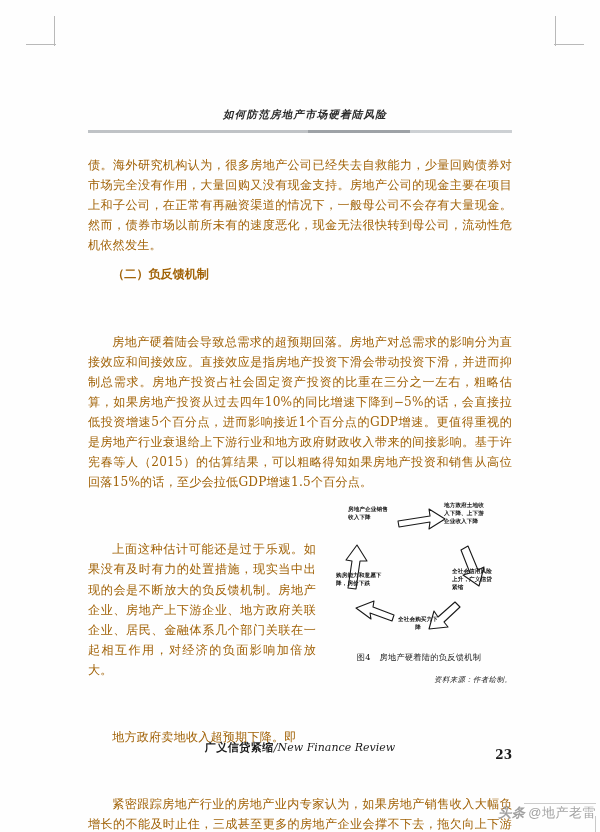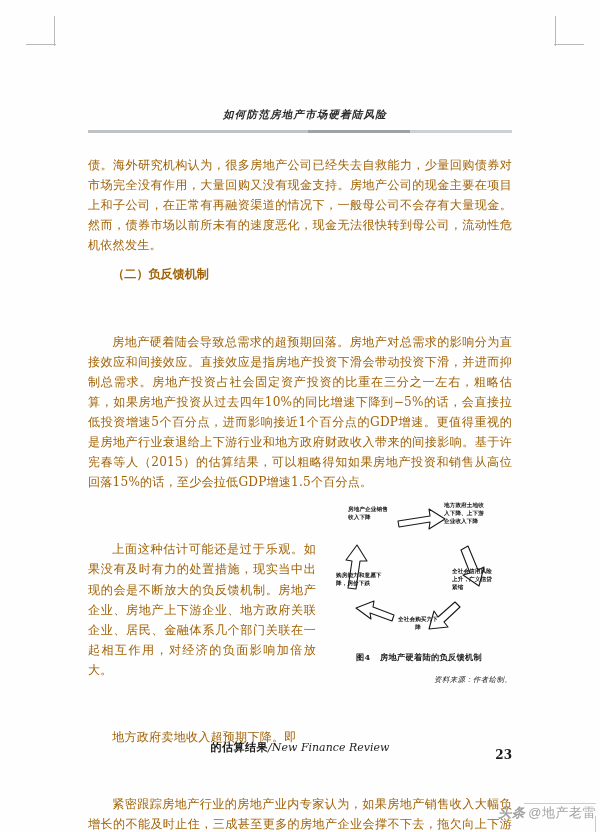--- a/index.html
+++ b/index.html
@@ -102,21 +102,21 @@
   .n-tl { left: 22px; top: 8px;  width: 44px; text-align: left; }
   .n-tr { left: 118px; top: 4px; width: 44px; text-align: left; }
   .n-r  { left: 126px; top: 70px; width: 44px; text-align: left; }
   .n-b  { left: 70px; top: 118px; width: 44px; text-align: center; }
   .n-l  { left: 10px; top: 74px; width: 46px; text-align: left; }
 
   .fig-caption {
     margin-top: 4px;
     text-align: center;
     font-size: 8.2px;
-    font-weight: bold;
+    font-weight: normal;
     color: #1a1a1a;
     letter-spacing: .3px;
     font-family: "DejaVu Serif", "Liberation Serif", serif;
   }
   .fig-source {
     margin-top: 12px;
     text-align: right;
     font-size: 7.4px;
     font-style: italic;
     color: #222;
@@ -240,21 +240,21 @@
       <div class="fig-source">资料来源：作者绘制。</div>
     </div>
 
     <p class="para indent">上面这种估计可能还是过于乐观。如果没有及时有力的处置措施，现实当中出现的会是不断放大的负反馈机制。房地产企业、房地产上下游企业、地方政府关联企业、居民、金融体系几个部门关联在一起相互作用，对经济的负面影响加倍放大。</p>
     <p class="para indent">地方政府卖地收入超预期下降。即</p>
     <p class="para indent">紧密跟踪房地产行业的房地产业内专家认为，如果房地产销售收入大幅负增长的不能及时止住，三成甚至更多的房地产企业会撑不下去，拖欠向上下游企业账款，未能及时偿债，甚至是不能偿还贷款会愈演愈烈。购地和新开工是以后的事。</p>
   </div>
 
   <div class="footer">
     <div class="footer-title">
-      <span class="cn">的估算结果</span><span class="en">/</span><span class="en">New Finance Review</span>
+      <span class="cn">广义信贷紧缩</span><span class="en">/</span><span class="en">New Finance Review</span>
     </div>
     <div class="page-num">23</div>
   </div>
 
   <div class="wm-bar2"></div>
   <div class="watermark">
     <span class="wm-logo">头条</span><span>@地产老雷</span>
   </div>
   <div class="wm-bar"></div>
 

